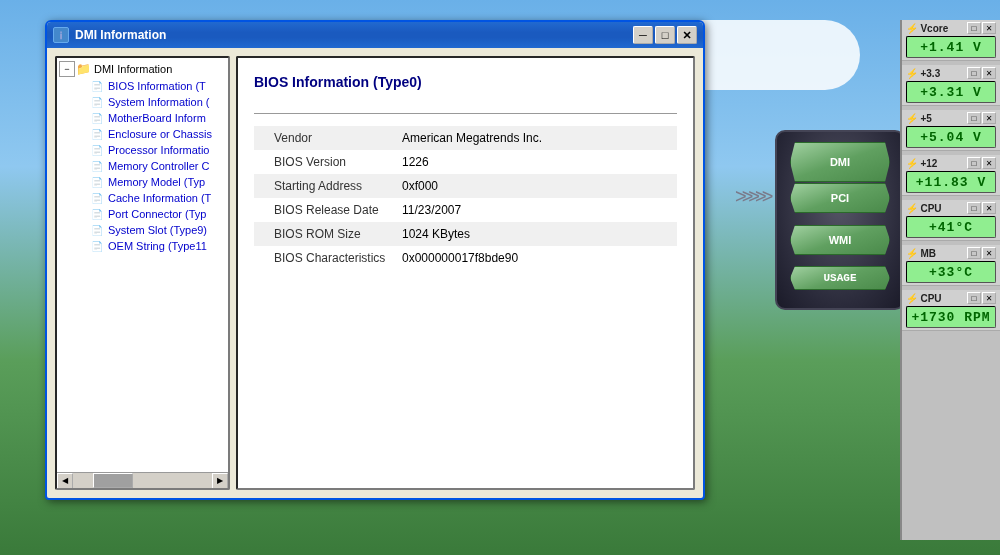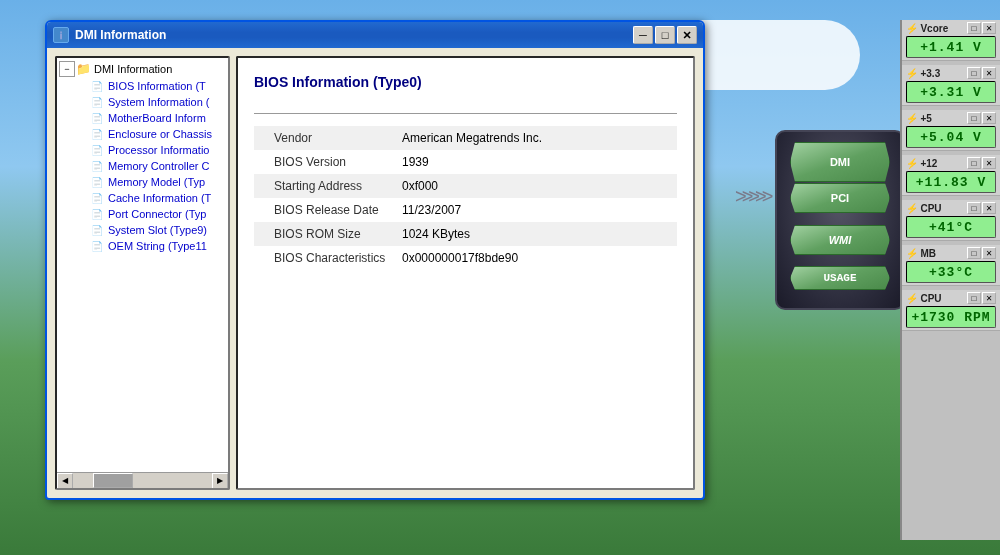--- a/index.html
+++ b/index.html
@@ -377,21 +377,21 @@
     <div class="content-panel">
       <div class="content-title">BIOS Information (Type0)</div>
       <table class="info-table">
         <tbody id="info-table-body">
             <tr>
     <td>Vendor</td>
     <td>American Megatrends Inc.</td>
   </tr>
             <tr>
     <td>BIOS Version</td>
-    <td>1939</td>
+    <td>1226</td>
   </tr>
             <tr>
     <td>Starting Address</td>
     <td>0xf000</td>
   </tr>
             <tr>
     <td>BIOS Release Date</td>
     <td>11/23/2007</td>
   </tr>
             <tr>
@@ -429,21 +429,21 @@
     border: 1px solid #2a6a2a; border-radius:3px;
     display:flex; align-items:center; justify-content:center;
     font-size:11px; font-weight:bold; color:#fff; cursor:pointer;
     clip-path: polygon(5% 0%, 95% 0%, 100% 50%, 95% 100%, 5% 100%, 0% 50%);">PCI</div>
 
   <div style="position:absolute; top:95px; left:15px; width:100px; height:30px;
     background: linear-gradient(160deg, #a0d0a0 0%, #60a060 50%, #4a8a4a 100%);
     border: 1px solid #2a6a2a; border-radius:3px;
     display:flex; align-items:center; justify-content:center;
     font-size:11px; font-weight:bold; color:#fff; cursor:pointer;
-    clip-path: polygon(5% 0%, 95% 0%, 100% 50%, 95% 100%, 5% 100%, 0% 50%); font-style: italic;">WMI</div>
+    clip-path: polygon(5% 0%, 95% 0%, 100% 50%, 95% 100%, 5% 100%, 0% 50%);">WMI</div>
 
   <div style="position:absolute; top:136px; left:15px; width:100px; height:24px;
     background: linear-gradient(160deg, #a0d0a0 0%, #60a060 50%, #4a8a4a 100%);
     border: 1px solid #2a6a2a; border-radius:3px;
     display:flex; align-items:center; justify-content:center;
     font-size:11px; font-weight:bold; color:#fff; cursor:pointer;
     clip-path: polygon(5% 0%, 95% 0%, 100% 50%, 95% 100%, 5% 100%, 0% 50%); font-family: Liberation Mono, monospace;">USAGE</div>
 
   <div style="position:absolute; top:85px; right:-16px; font-size:18px; color:#aaa;">◀</div>
 </div>

